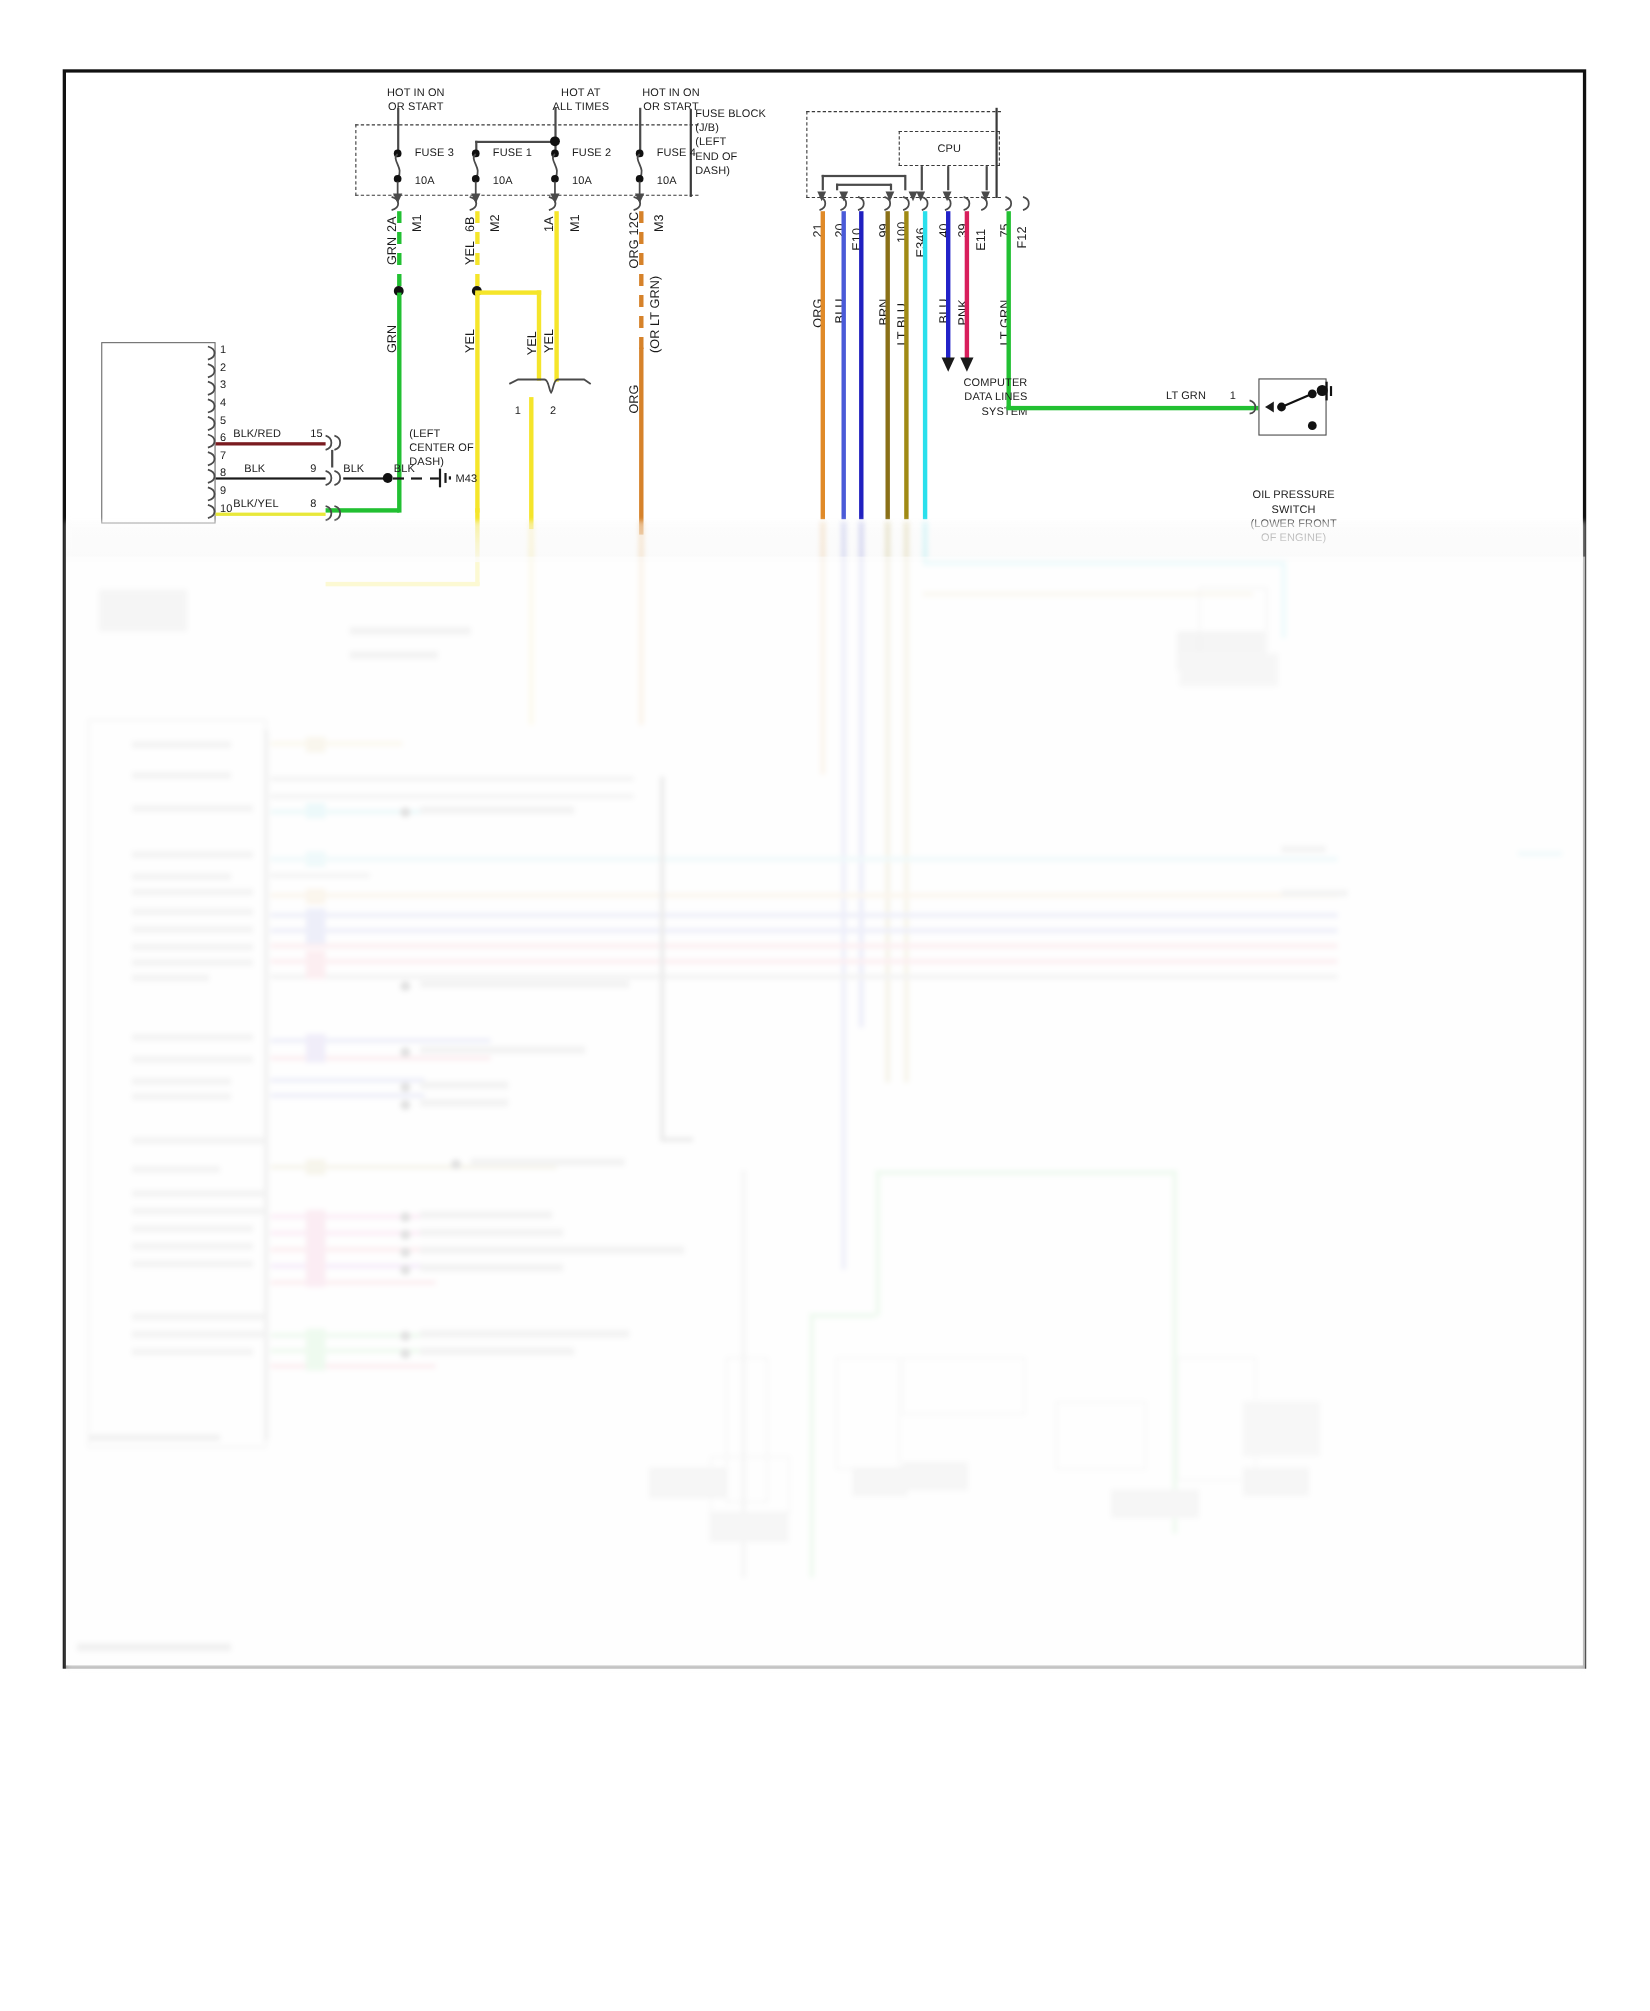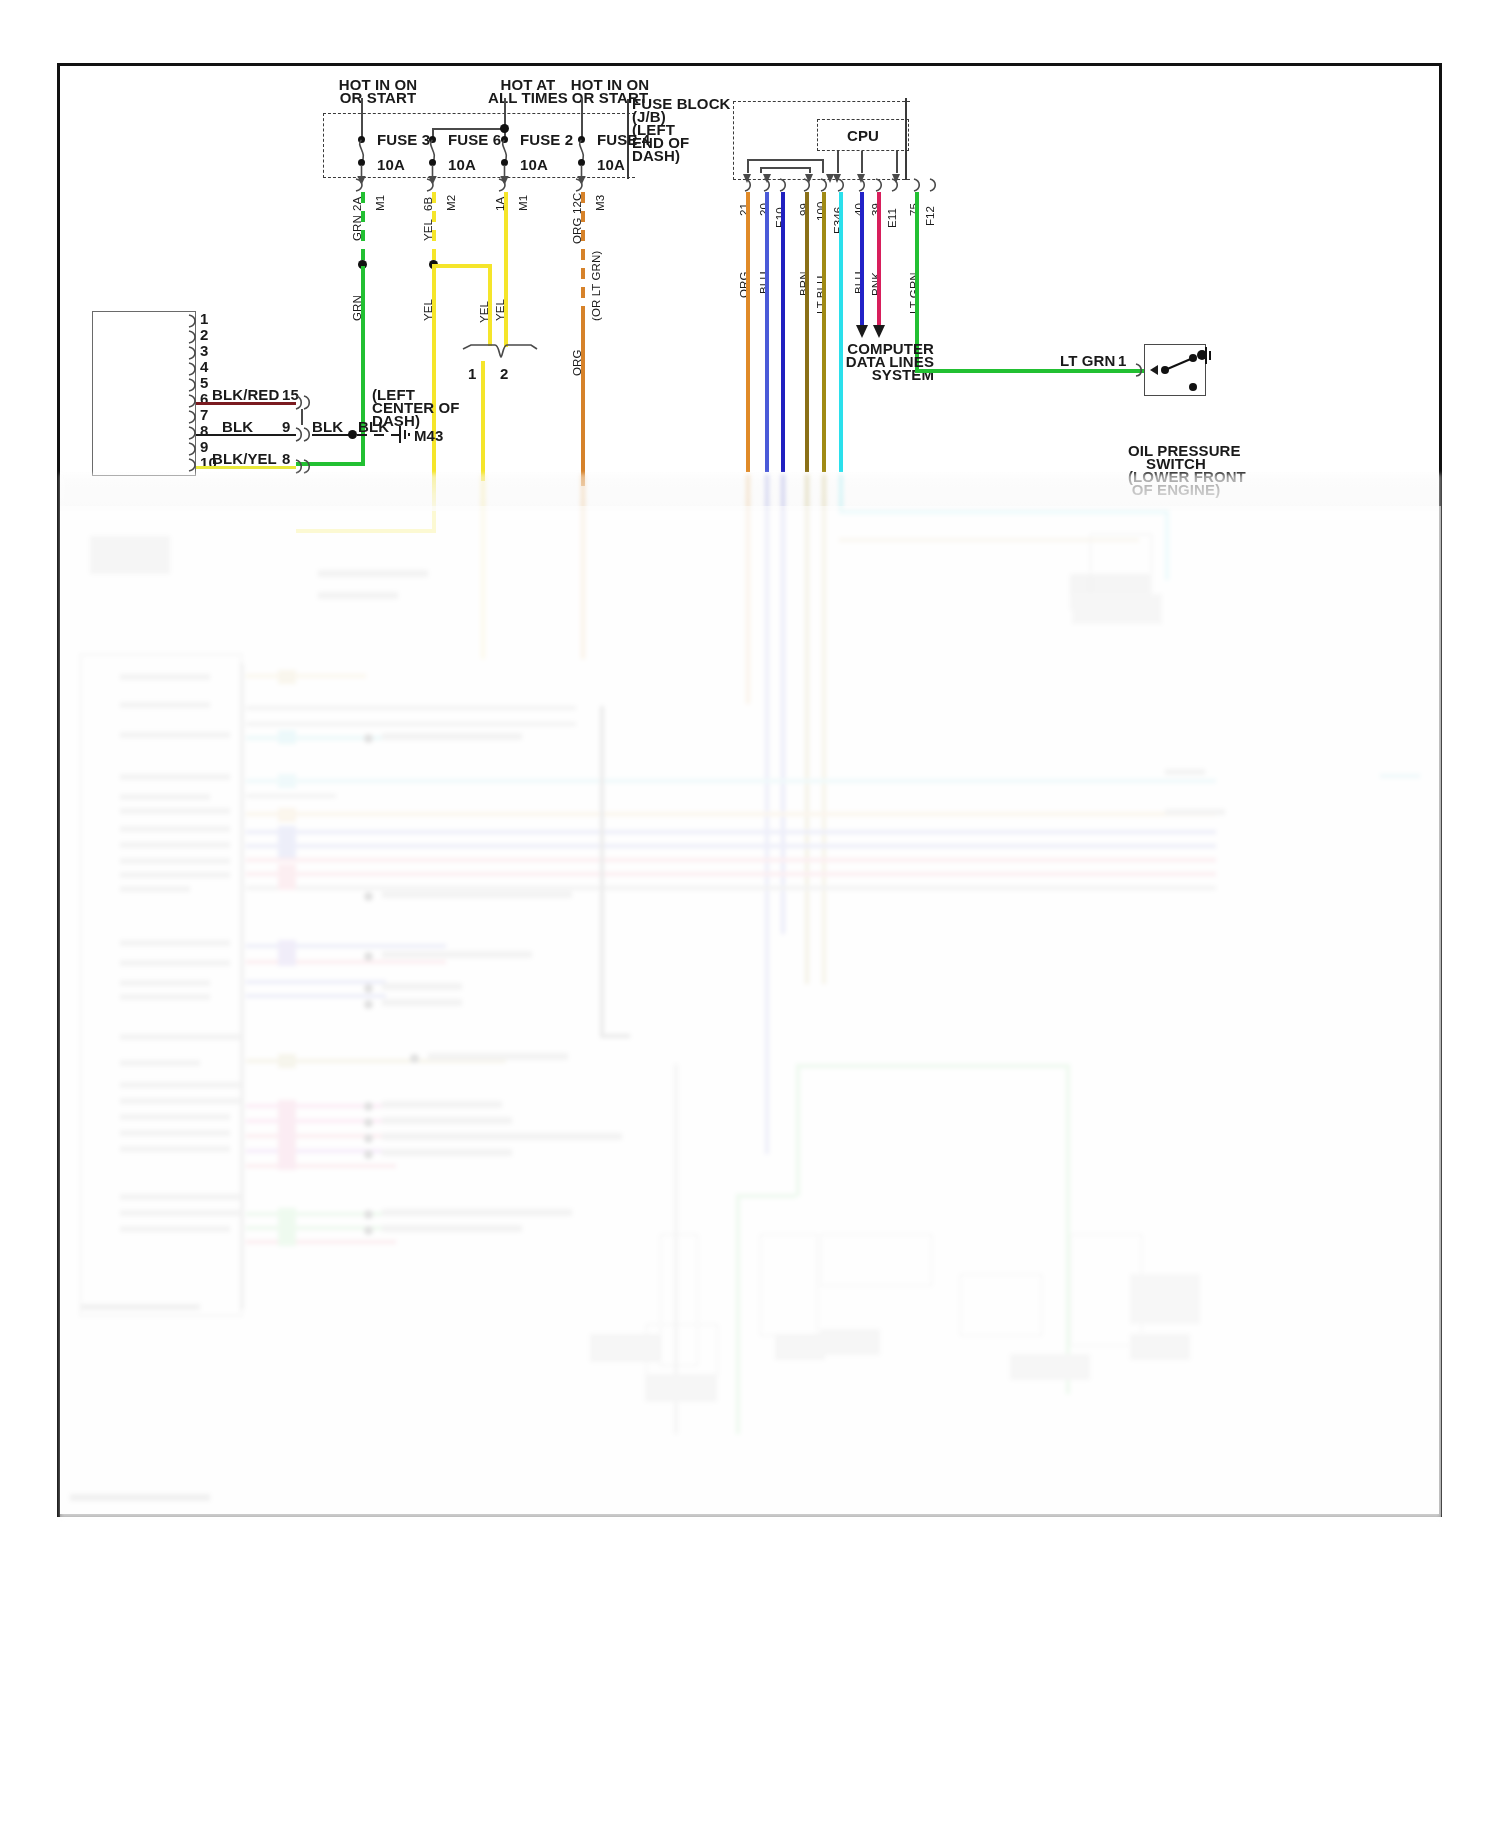--- a/index.html
+++ b/index.html
@@ -1,19 +1,19 @@
 <!DOCTYPE html>
 <html><head>
 <meta charset="utf-8">
 <style>
   html,body{margin:0;padding:0;background:#ffffff;}
   body{font-family:"Liberation Sans",sans-serif;}
   #page{position:relative;width:1500px;height:1828px;background:#ffffff;overflow:hidden;}
   #sheet{position:absolute;left:57px;top:63px;width:1385px;height:1454px;border:3px solid #111;background:#fff;box-sizing:border-box;}
-  .lbl{position:absolute;font-size:15px;color:#1a1a1a;line-height:13px;white-space:pre;letter-spacing:.1px;font-weight:bold;}
+  .lbl{position:absolute;font-size:10px;color:#1a1a1a;line-height:13px;white-space:pre;letter-spacing:.1px;}
   .lbl.c{text-align:center;}
   .vlbl{position:absolute;font-size:11.5px;color:#1a1a1a;white-space:nowrap;
         transform-origin:0 0;transform:rotate(-90deg);letter-spacing:.1px;}
   .wv{position:absolute;width:4px;}
   .wh{position:absolute;height:4px;}
   .tv{position:absolute;width:1.6px;background:#4a4a4a;}
   .th{position:absolute;height:1.6px;background:#4a4a4a;}
   .dot{position:absolute;width:9px;height:9px;border-radius:50%;background:#111;}
   .dotS{position:absolute;width:7px;height:7px;border-radius:50%;background:#111;}
   .dashbox{position:absolute;border:1.8px dashed #3a3a3a;box-sizing:border-box;}
@@ -63,21 +63,21 @@
     <div class="th" style="left:372px;top:62px;width:70px;"></div>
     <div class="dotS" style="left:369px;top:70px;"></div>
     <svg style="left:365px;top:74px;width:18px;height:26px;">
       <path d="M7.5 0 C1 5, 14 13, 7.5 22" stroke="#4a4a4a" stroke-width="1.6" fill="none"></path>
     </svg>
     <div class="dotS" style="left:369px;top:93px;"></div>
     <svg style="left:365px;top:99px;width:18px;height:22px;">
       <line x1="7.5" y1="0" x2="7.5" y2="14" stroke="#4a4a4a" stroke-width="1.6"></line>
       <polygon points="7.5,20 3.3,11 11.7,11" fill="#4a4a4a"></polygon>
     </svg>
-    <div class="lbl noSel" style="left:388px;top:67px;">FUSE 6</div>
+    <div class="lbl noSel" style="left:388px;top:67px;">FUSE 1</div>
     <div class="lbl noSel" style="left:388px;top:92px;">10A</div>
 
     <div class="tv" style="left:444px;top:32px;height:44px;"></div>
     <div class="dot" style="left:440px;top:58px;"></div>
     <div class="dotS" style="left:441px;top:70px;"></div>
     <svg style="left:437px;top:74px;width:18px;height:26px;">
       <path d="M7.5 0 C1 5, 14 13, 7.5 22" stroke="#4a4a4a" stroke-width="1.6" fill="none"></path>
     </svg>
     <div class="dotS" style="left:441px;top:93px;"></div>
     <svg style="left:437px;top:99px;width:18px;height:22px;">

